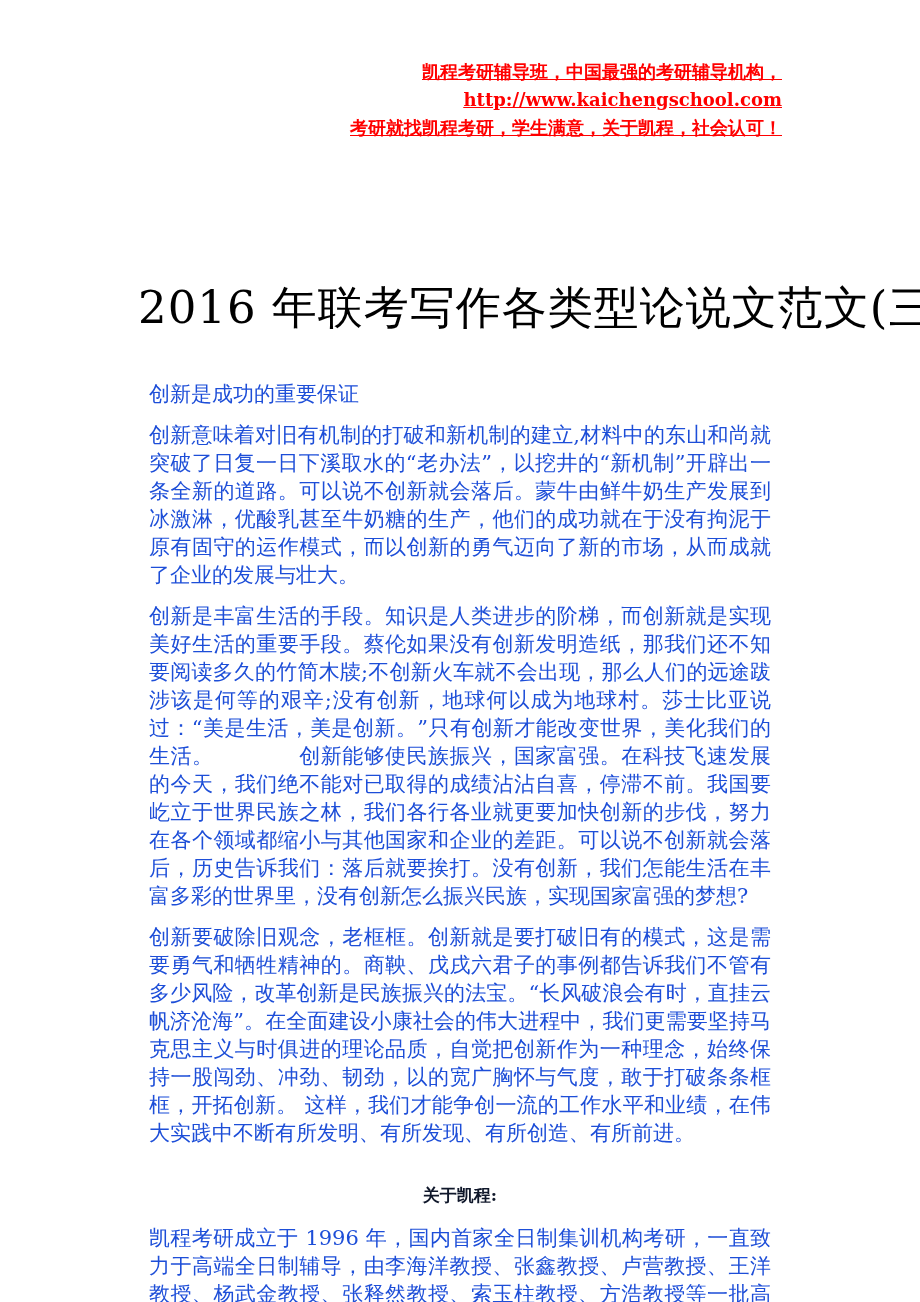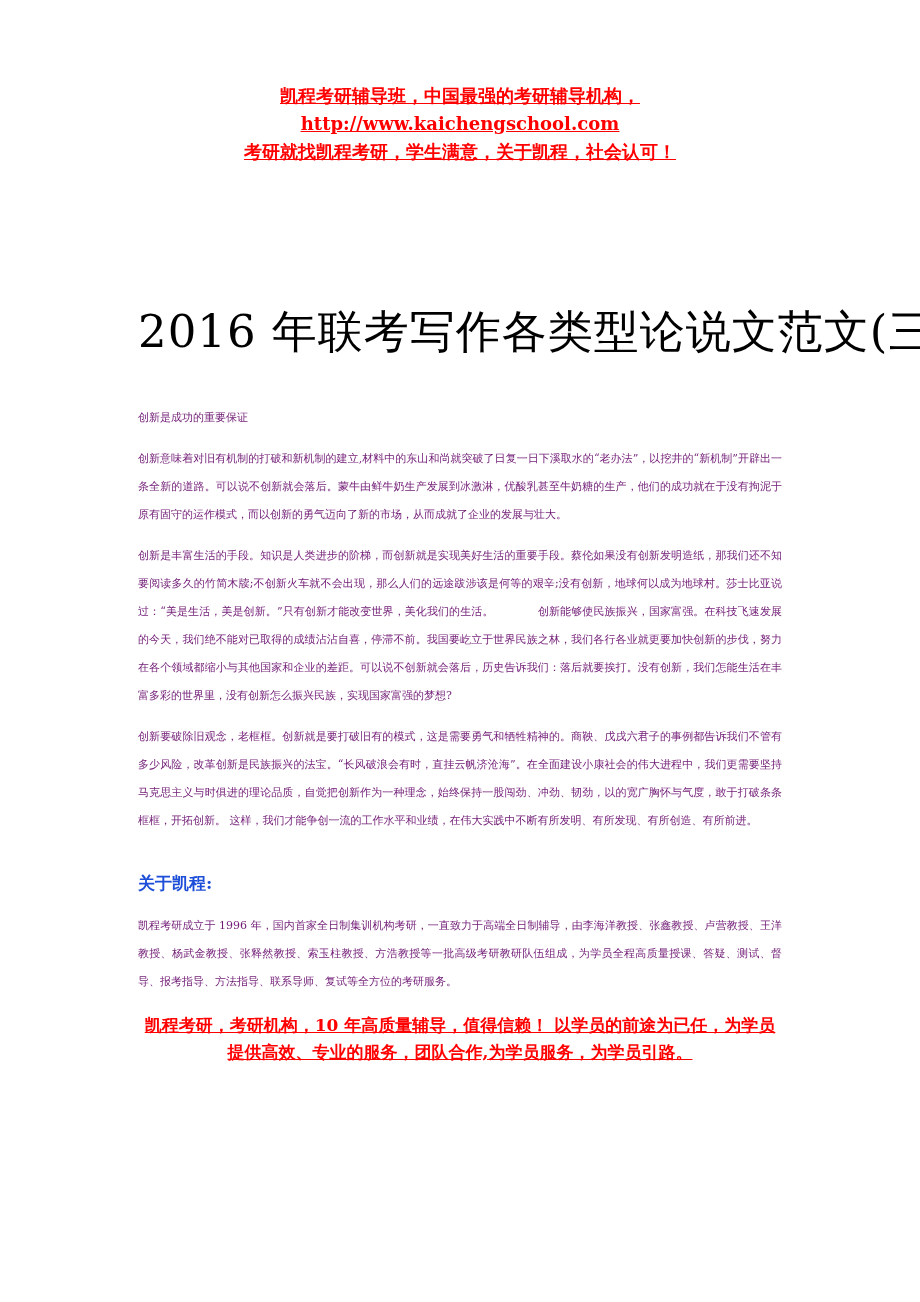--- a/index.html
+++ b/index.html
@@ -8,22 +8,22 @@
     width: 920px;
     height: 1302px;
     margin: 0 auto;
     background: #ffffff;
     font-family: "DejaVu Serif", "Liberation Serif", serif;
     overflow: hidden;
   }
   .content { padding: 0 138px; }
 
   .doc-header {
-    padding-top: 82px;
-    text-align: center;
+    padding-top: 58px;
+    text-align: right;
     font-size: 18px;
     line-height: 28px;
     font-weight: bold;
     color: #ff0000;
   }
   .doc-header .hline { text-decoration: underline; }
   .doc-header a.url {
     color: #ff0000;
     text-decoration: underline;
     cursor: pointer;
@@ -34,34 +34,35 @@
     font-size: 45px;
     font-weight: 400;
     line-height: 60px;
     color: #000000;
     letter-spacing: 1px;
     white-space: nowrap;
   }
 
   .article { margin-top: 42px; }
   .article p, .about p {
-    font-size: 11px;
+    font-size: 21px;
     line-height: 28px;
-    color: #701a75;
+    color: #1d4ed8;
     text-align: justify;
-    margin: 13px 0;
+    margin: 13px 11px;
   }
   .article p.subtitle { text-align: left; }
 
   h2.about-heading {
     margin-top: 34px;
     font-size: 17px;
     line-height: 28px;
     font-weight: bold;
-    color: #1d4ed8;
+    color: #0f172a;
+    text-align: center;
   }
   .about p { margin-top: 15px; }
 
   p.footer-slogan {
     margin-top: 16px;
     font-size: 17px;
     line-height: 27px;
     font-weight: bold;
     color: #ff0000;
     text-decoration: underline;

